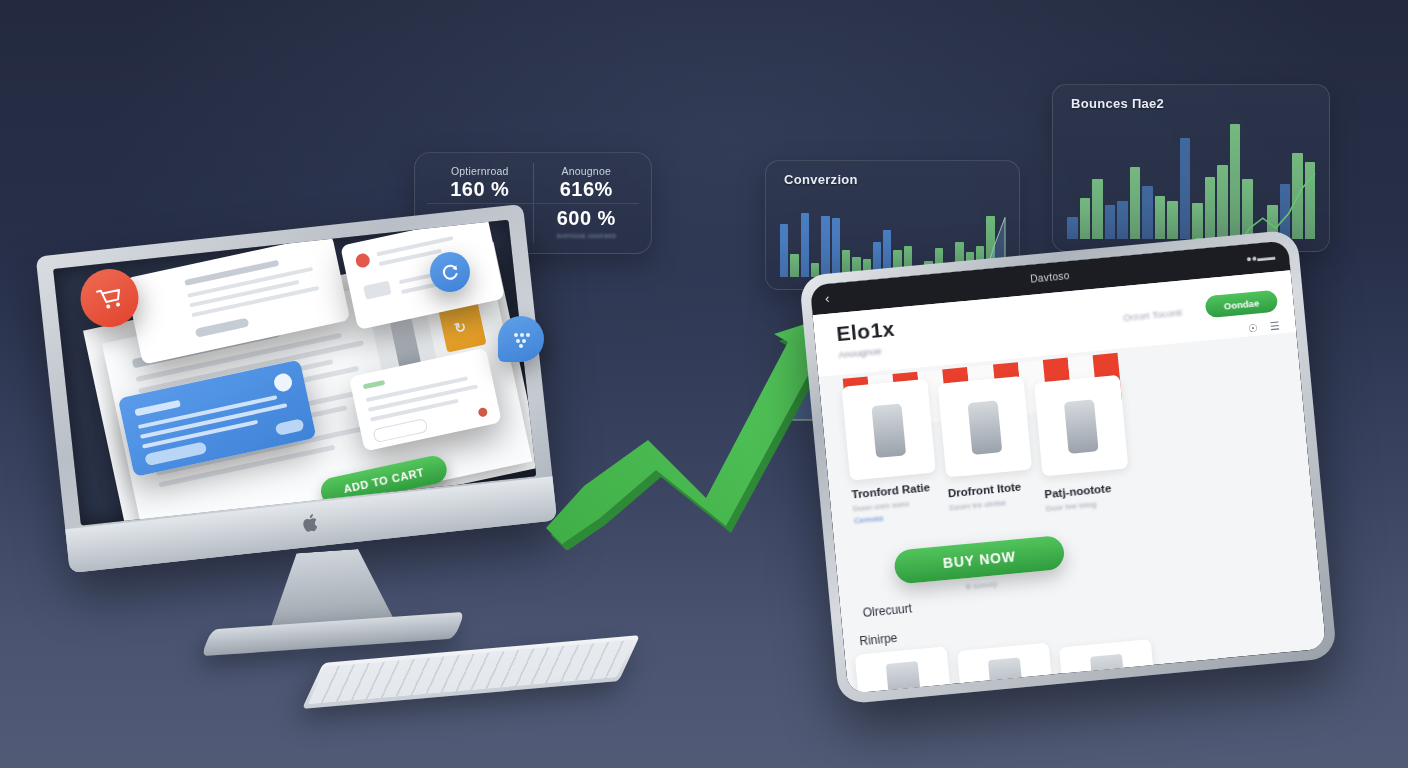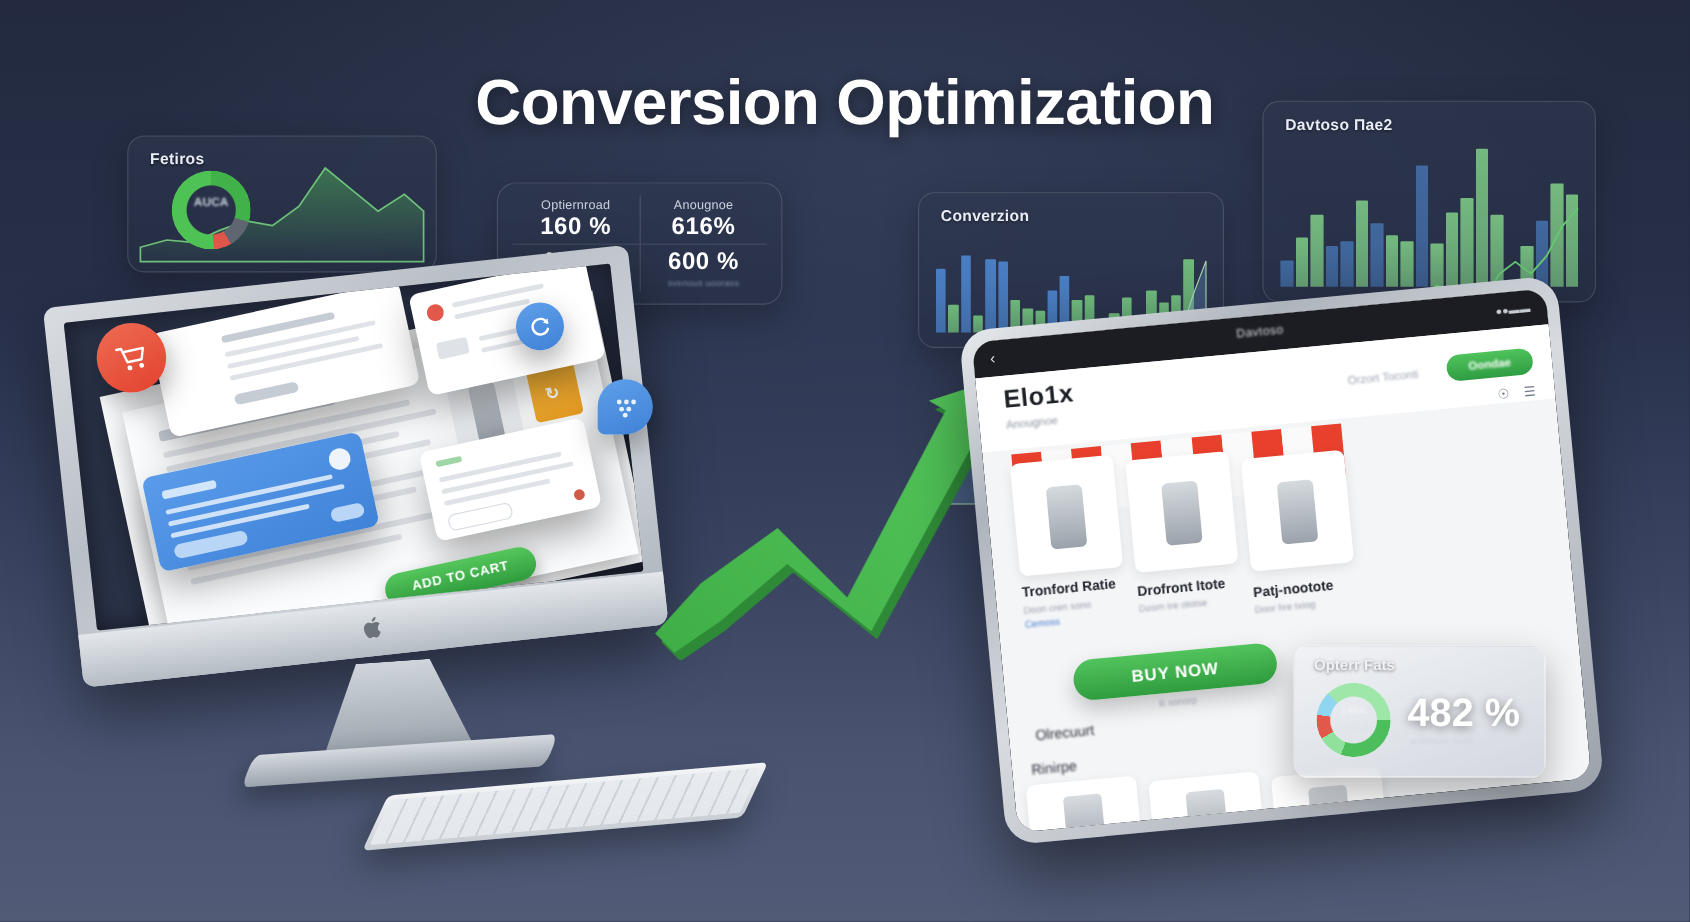--- a/index.html
+++ b/index.html
@@ -181,36 +181,21 @@
   #gauge-ring-l1{position:absolute;left:18px;top:48px;width:62px;text-align:center;font-size:9px;color:#f0f2f6;filter:blur(.8px);font-weight:700;}
   #gauge-ring-l2{position:absolute;left:18px;top:62px;width:62px;text-align:center;font-size:8px;color:#dfe3ea;filter:blur(1px);}
   #gauge-value{position:absolute;left:94px;top:36px;font-size:33px;font-weight:700;color:#ffffff;filter:blur(.35px);text-shadow:0 2px 8px rgba(0,0,0,.4);}
   #gauge-sub{position:absolute;left:96px;top:74px;font-size:8px;color:#cdd3de;filter:blur(1.1px);}
 </style>
 </head>
 <body>
 
 <div id="stage">
 
-  <div id="page-title">Conversion Optimization</div>
-
-  <div class="card" id="card-left">
-    <div class="card-title">Fetiros</div>
-    <svg class="area" viewBox="0 0 256 112" preserveAspectRatio="none">
-      <defs>
-        <linearGradient id="gfill" x1="0" y1="0" x2="0" y2="1">
-          <stop offset="0" stop-color="#4aa656" stop-opacity=".55"></stop>
-          <stop offset="1" stop-color="#4aa656" stop-opacity=".04"></stop>
-        </linearGradient>
-      </defs>
-      <path d="M10,92 L32,86 L54,88 L76,78 L98,70 L120,74 L142,58 L164,26 L186,44 L208,62 L230,48 L246,62 L246,104 L10,104 Z" fill="url(#gfill)" stroke="#6ec27a" stroke-width="1.4"></path>
-    </svg>
-    <div id="donut-left"></div>
-    <div id="donut-left-label">AUCA</div>
-  </div>
+
 
   <div class="card" id="card-kpi">
     <div class="kpi-grid">
       <div class="kpi-cell">
         <div class="kpi-label">Optiernroad</div>
         <div class="kpi-value">160 %</div>
       </div>
       <div class="kpi-vdiv"></div>
       <div class="kpi-cell">
         <div class="kpi-label">Anougnoe</div>
@@ -256,21 +241,21 @@
           <div class="bar" style="height: 75%; background: linear-gradient(rgb(111, 185, 124), rgba(111, 185, 124, 0.8));"></div>
           <div class="bar" style="height: 0%; background: linear-gradient(rgb(111, 185, 124), rgba(111, 185, 124, 0.8));"></div>
         </div>
       <svg class="ln" viewBox="0 0 100 100" preserveAspectRatio="none">
         <path id="mid-line" fill="rgba(110,160,215,.30)" stroke="#a8d8b2" stroke-width=".9" vector-effect="non-scaling-stroke" d="M0.00,77.50 L4.76,72.50 L9.52,67.50 L14.29,62.50 L19.05,58.75 L23.81,55.00 L28.57,62.50 L33.33,67.50 L38.10,62.50 L42.86,57.50 L47.62,47.50 L52.38,52.50 L57.14,62.50 L61.90,57.50 L66.67,52.50 L71.43,62.50 L76.19,65.00 L80.95,57.50 L85.71,45.00 L90.48,37.50 L95.24,22.50 L100.00,10.00 L100,100 L0,100 Z"></path>
       </svg>
     </div>
   </div>
 
   <div class="card" id="card-right">
-    <div class="card-title">Davtoso Пae2</div>
+    <div class="card-title">Bounces Пae2</div>
     <div class="chartbox">
       <div class="bars" id="right-bars">
           <div class="bar" style="height: 18%; background: linear-gradient(rgb(65, 105, 159), rgba(65, 105, 159, 0.8));"></div>
           <div class="bar" style="height: 34%; background: linear-gradient(rgb(116, 185, 127), rgba(116, 185, 127, 0.8));"></div>
           <div class="bar" style="height: 50%; background: linear-gradient(rgb(116, 185, 127), rgba(116, 185, 127, 0.8));"></div>
           <div class="bar" style="height: 28%; background: linear-gradient(rgb(65, 105, 159), rgba(65, 105, 159, 0.8));"></div>
           <div class="bar" style="height: 32%; background: linear-gradient(rgb(65, 105, 159), rgba(65, 105, 159, 0.8));"></div>
           <div class="bar" style="height: 60%; background: linear-gradient(rgb(116, 185, 127), rgba(116, 185, 127, 0.8));"></div>
           <div class="bar" style="height: 44%; background: linear-gradient(rgb(65, 105, 159), rgba(65, 105, 159, 0.8));"></div>
           <div class="bar" style="height: 36%; background: linear-gradient(rgb(116, 185, 127), rgba(116, 185, 127, 0.8));"></div>
@@ -487,22 +472,14 @@
             <div style="position:absolute;left:30px;top:12px;width:32px;height:40px;background:linear-gradient(180deg,#d8dce1,#a6adb5);border-radius:4px;"></div>
           </div>
           <div class="prodcard" style="left:214px;top:384px;width:92px;height:60px;">
             <div style="position:absolute;left:30px;top:12px;width:32px;height:40px;background:linear-gradient(180deg,#d8dce1,#a6adb5);border-radius:4px;"></div>
           </div>
         </div>
       </div>
     </div>
   </div>
 
-  <div id="gauge-card">
-    <div id="gauge-title">Opterr Fats</div>
-    <div id="gauge-ring"></div>
-    <div id="gauge-ring-l1">140A</div>
-    <div id="gauge-ring-l2">Othdepe</div>
-    <div id="gauge-value">482 %</div>
-    <div id="gauge-sub">wrooman node</div>
-  </div>
 
 </div>
 
 </body></html>

